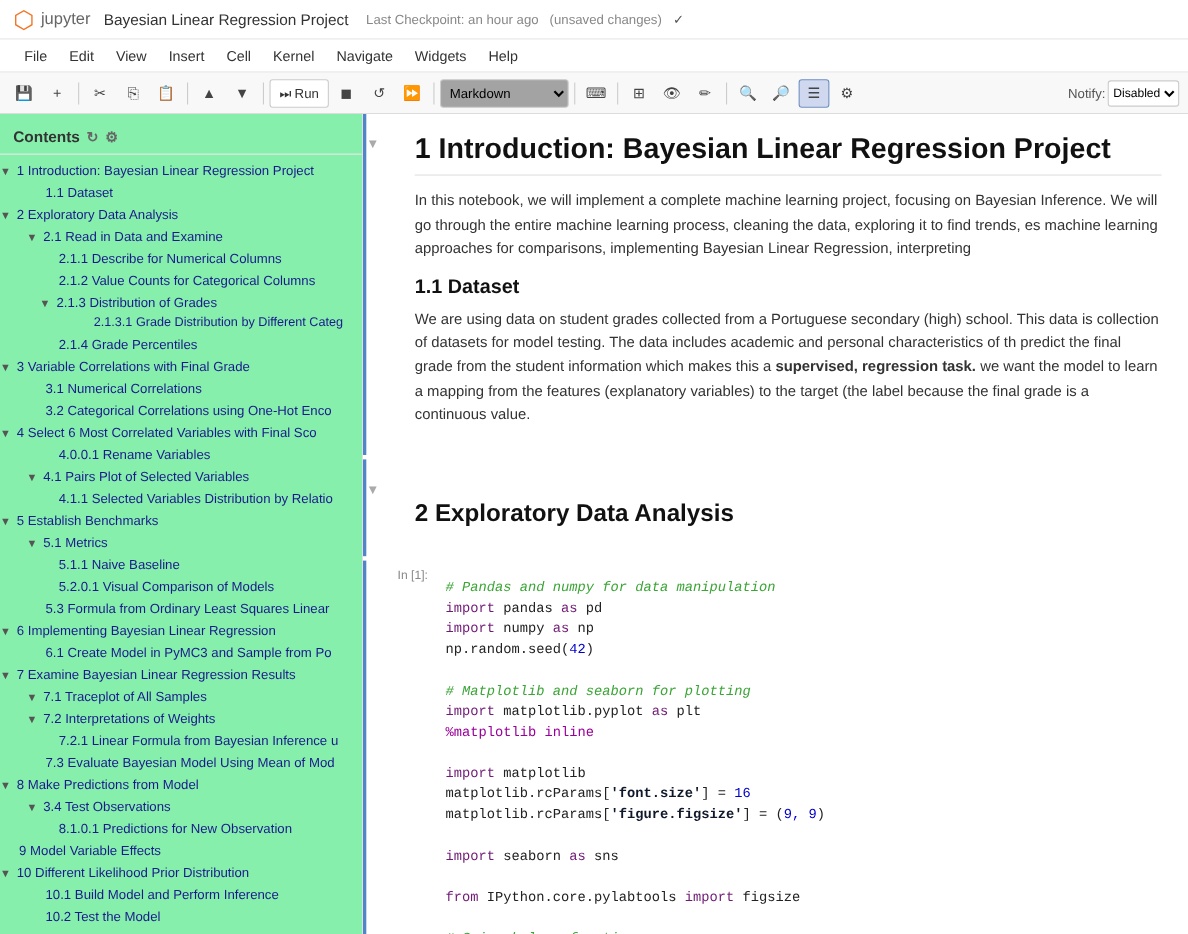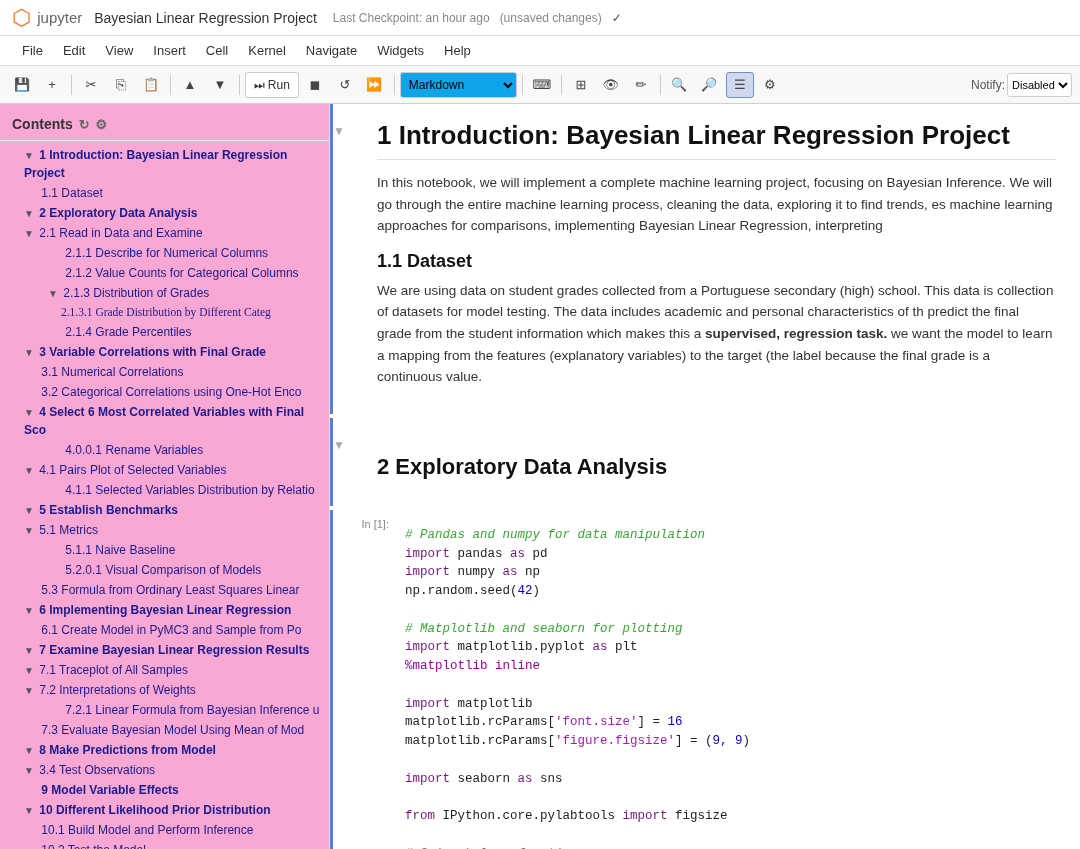--- a/index.html
+++ b/index.html
@@ -29,50 +29,50 @@
     }
     .toolbar-btn {
       width: 28px; height: 26px; display: flex; align-items: center; justify-content: center;
       border: 1px solid transparent; border-radius: 3px; cursor: pointer; font-size: 13px; color: #444;
       background: transparent;
     }
     .toolbar-btn.active { background: #d0d8e8; border-color: #9ab; }
     .toolbar-sep { width: 1px; height: 20px; background: #ccc; margin: 0 3px; }
     .toolbar-dropdown {
       height: 26px; border: 1px solid #ccc; border-radius: 3px; font-size: 12px;
-      padding: 0 4px; background: #0ea5e9; cursor: pointer; min-width: 90px;
+      padding: 0 4px; background: #a3a3a3; cursor: pointer; min-width: 90px;
     }
     .run-btn {
       display: flex; align-items: center; gap: 3px; padding: 2px 8px; height: 26px;
       border: 1px solid #ccc; border-radius: 3px; background: #fff; cursor: pointer; font-size: 12px; color: #333;
     }
     .notify-label { font-size: 12px; color: #555; }
     .notify-dropdown { height: 24px; border: 1px solid #ccc; border-radius: 3px; font-size: 11px; background: #fff; cursor: pointer; }
 
     
     #main-layout { display: flex; height: calc(849px - 36px - 30px - 38px); overflow: hidden; }
 
     
     #sidebar {
-      width: 330px; min-width: 330px; background: #f9a8d4; border-right: 1px solid #e0e0e0;
+      width: 330px; min-width: 330px; background: #86efac; border-right: 1px solid #e0e0e0;
       overflow-y: auto; padding: 8px 0;
     }
     #sidebar-header {
       display: flex; align-items: center; gap: 6px; padding: 4px 12px 8px 12px;
       font-weight: 600; font-size: 14px; color: #333; border-bottom: 1px solid #e8e8e8; margin-bottom: 4px;
     }
     .toc-icon { cursor: pointer; font-size: 13px; color: #666; }
 
     .toc-item {
       display: block; padding: 1px 0 1px 0; cursor: pointer; color: #1a1a8c; font-size: 12px; line-height: 1.5;
     }
-    .toc-l1 { padding-left: 24px; font-weight: 700; }
+    .toc-l1 { padding-left: 0; font-weight: 400; }
     .toc-l2 { padding-left: 24px; }
-    .toc-l3 { padding-left: 48px; }
-    .toc-l4 { padding-left: 44px; font-size: 11.5px; font-family: Liberation Serif, serif; }
+    .toc-l3 { padding-left: 36px; }
+    .toc-l4 { padding-left: 68px; font-size: 11.5px; }
     .toc-toggle { color: #555; margin-right: 2px; font-size: 10px; }
 
     
     #content-area {
       flex: 1; overflow-y: auto; background: #fff; display: flex; flex-direction: column;
     }
 
     
     .cell-container {
       display: flex; border-left: 3px solid #4e86c8; margin: 0; background: #fff;
@@ -90,21 +90,21 @@
     .md-bold { font-weight: 700; }
     .code-area { flex: 1; padding: 8px 0; }
 
     
     .code-block {
       font-family: 'Courier New', Courier, monospace; font-size: 12.5px; line-height: 1.5;
       background: #fff; padding: 8px 12px; color: #222; white-space: pre;
     }
     .code-comment { color: #3aa535; font-style: italic; }
     .code-keyword { color: #701a75; font-weight: 500; }
-    .code-string { color: #a21caf; }
+    .code-string { color: #0f172a; font-weight: bold; }
     .code-number { color: #0000cc; }
     .code-builtin { color: #990099; }
 
     
     .cell-arrow {
       width: 20px; display: flex; align-items: flex-start; padding-top: 20px;
       font-size: 12px; color: #aaa; cursor: pointer;
     }
 
     
@@ -218,20 +218,21 @@
         <div class="toc-item toc-l2"><span style="display:inline-block;width:14px;"></span> <span>5.3 Formula from Ordinary Least Squares Linear</span></div>
         <div class="toc-item toc-l1"><span class="toc-toggle">▼</span> <span>6 Implementing Bayesian Linear Regression</span></div>
         <div class="toc-item toc-l2"><span style="display:inline-block;width:14px;"></span> <span>6.1 Create Model in PyMC3 and Sample from Po</span></div>
         <div class="toc-item toc-l1"><span class="toc-toggle">▼</span> <span>7 Examine Bayesian Linear Regression Results</span></div>
         <div class="toc-item toc-l2"><span class="toc-toggle">▼</span> <span>7.1 Traceplot of All Samples</span></div>
         <div class="toc-item toc-l2"><span class="toc-toggle">▼</span> <span>7.2 Interpretations of Weights</span></div>
         <div class="toc-item toc-l3"><span style="display:inline-block;width:14px;"></span> <span>7.2.1 Linear Formula from Bayesian Inference u</span></div>
         <div class="toc-item toc-l2"><span style="display:inline-block;width:14px;"></span> <span>7.3 Evaluate Bayesian Model Using Mean of Mod</span></div>
         <div class="toc-item toc-l1"><span class="toc-toggle">▼</span> <span>8 Make Predictions from Model</span></div>
         <div class="toc-item toc-l2"><span class="toc-toggle">▼</span> <span>3.4 Test Observations</span></div>
+        <div class="toc-item toc-l3"><span style="display:inline-block;width:14px;"></span> <span>8.1.0.1 Predictions for New Observation</span></div>
         <div class="toc-item toc-l1"><span style="display:inline-block;width:14px;"></span> <span>9 Model Variable Effects</span></div>
         <div class="toc-item toc-l1"><span class="toc-toggle">▼</span> <span>10 Different Likelihood Prior Distribution</span></div>
         <div class="toc-item toc-l2"><span style="display:inline-block;width:14px;"></span> <span>10.1 Build Model and Perform Inference</span></div>
         <div class="toc-item toc-l2"><span style="display:inline-block;width:14px;"></span> <span>10.2 Test the Model</span></div>
       </div>
   </div>
 
   <div id="content-area">
 
     <div class="cell-container" style="border-left:3px solid #4e86c8;">

